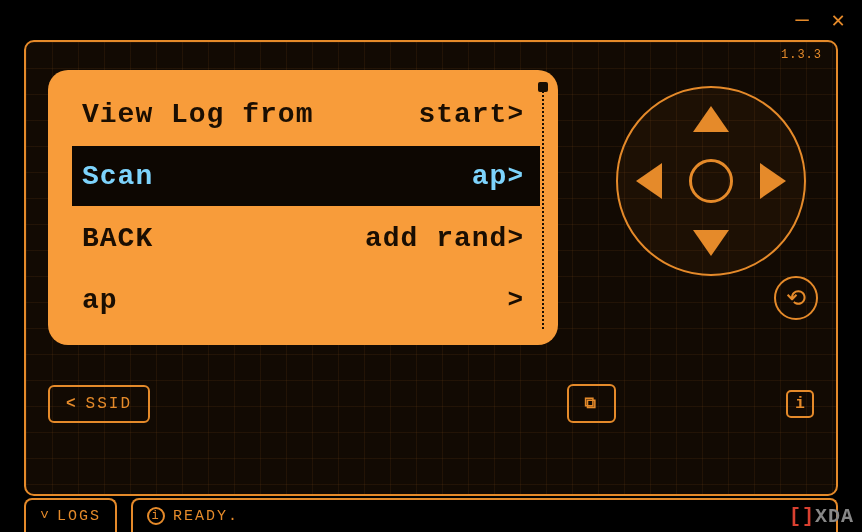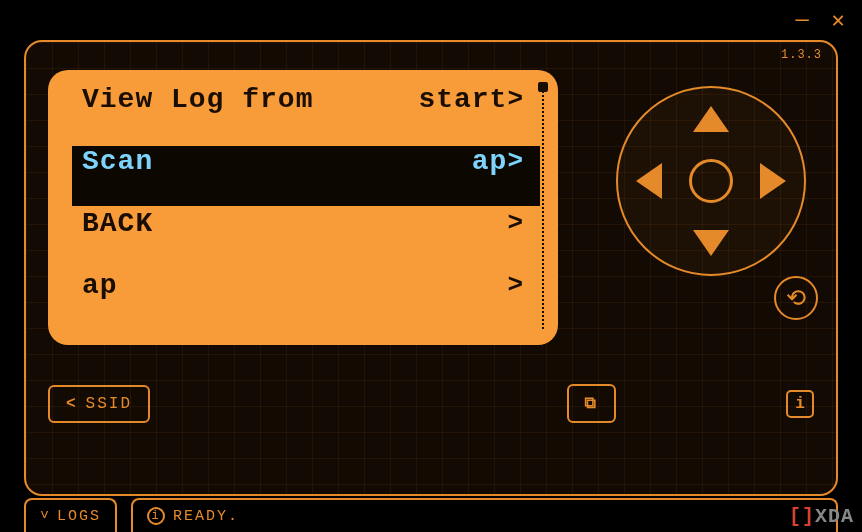--- a/index.html
+++ b/index.html
@@ -26,21 +26,21 @@
     width: 24px;
     text-align: center;
   }
   .window {
     position: absolute;
     left: 24px;
     top: 40px;
     right: 24px;
     bottom: 36px;
     border: 2px solid #e58a2a;
-    border-radius: 18px;
+    border-radius: 10px;
     background: #120a03;
     background-image:
       linear-gradient(rgba(229,138,42,0.08) 1px, transparent 1px),
       linear-gradient(90deg, rgba(229,138,42,0.08) 1px, transparent 1px);
     background-size: 26px 26px;
     padding: 18px 22px 14px 22px;
   }
   .version {
     position: absolute;
     top: 6px;
@@ -64,21 +64,21 @@
     margin-top: 10px;
   }
   .menu-col {
     display: flex;
     flex-direction: column;
     gap: 2px;
   }
   .menu-item {
     display: flex;
     justify-content: space-between;
-    align-items: flex-start;
+    align-items: center;
     height: 60px;
     padding: 0 16px 0 10px;
     color: #1a0e02;
     font-size: 28px;
     letter-spacing: 1px;
     font-weight: bold;
     font-family: "Courier New", monospace;
     cursor: pointer;
   }
   .menu-item.selected {
@@ -282,20 +282,21 @@
             <span class="value">start</span>
             <span class="chev">&gt;</span>
           </div>
           <div class="menu-item selected">
             <span class="label">Scan</span>
             <span class="value">ap</span>
             <span class="chev">&gt;</span>
           </div>
           <div class="menu-item">
             <span class="label">BACK</span>
+            <span class="value">add rand</span>
             <span class="chev">&gt;</span>
           </div>
           <div class="menu-item">
             <span class="value">ap</span>
             <span class="chev">&gt;</span>
           </div>
         </div>
       <div class="scroll-track"></div>
       <div class="scroll-thumb"></div>
     </div>

